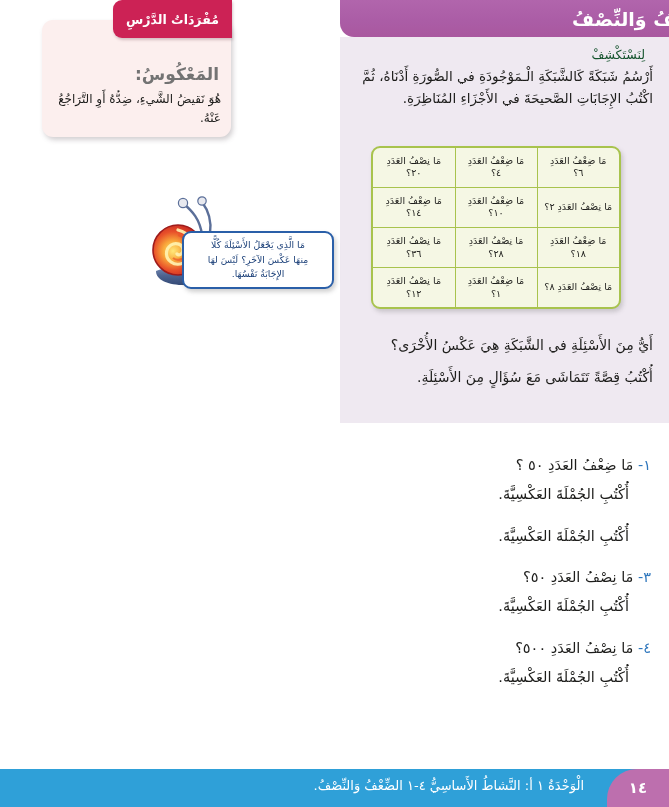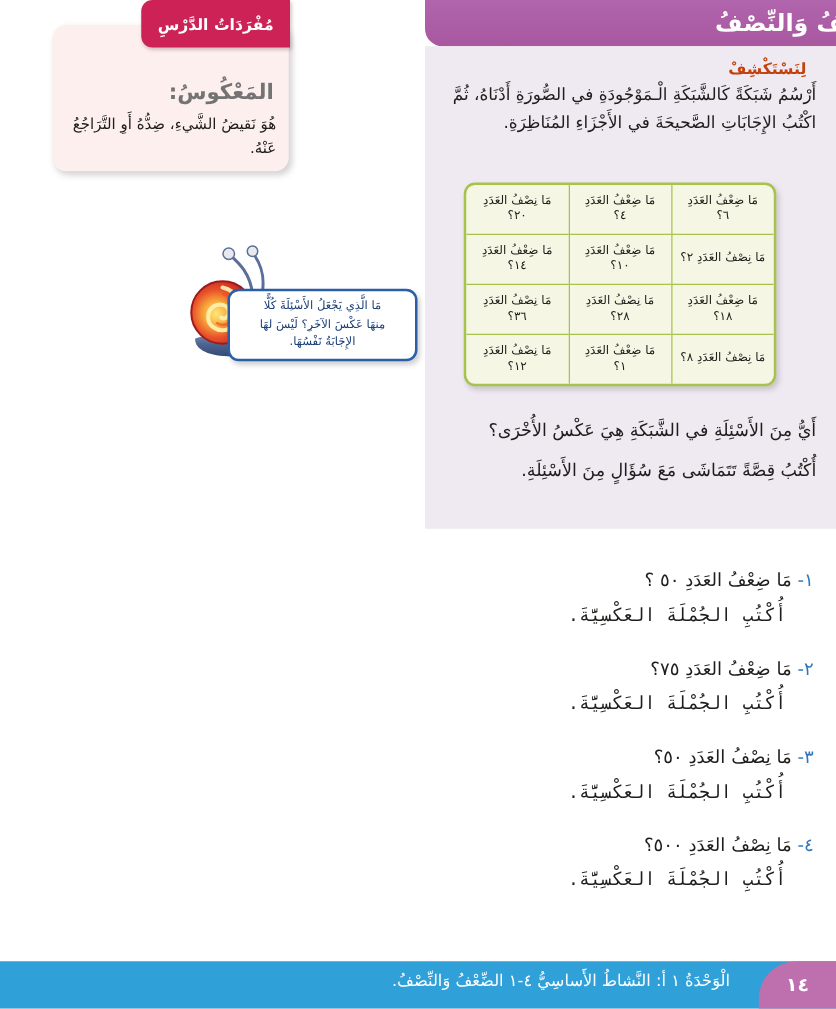--- a/index.html
+++ b/index.html
@@ -45,23 +45,23 @@
     left: 340px;
     top: 37px;
     width: 329px;
     height: 386px;
     background: #efe9f1;
   }
   #explore-label {
     position: absolute;
     right: 24px;
     top: 10px;
-    color: #c2410c;
+    color: #14532d;
     font-size: 12.5px;
-    font-weight: bold;
+    font-weight: normal;
   }
   #explore-intro {
     position: absolute;
     right: 16px;
     top: 28px;
     width: 300px;
     color: #1d1d1b;
     font-size: 13.5px;
     line-height: 1.65;
     text-align: right;
@@ -217,21 +217,20 @@
     white-space: nowrap;
   }
   .exercise-num { color: #2f77bd; font-weight: normal; }
   .exercise-line2 {
     font-size: 14.5px;
     color: #1d1d1b;
     line-height: 1.5;
     margin-top: 7px;
     padding-right: 22px;
     white-space: nowrap;
-    font-family: Liberation Mono, monospace;
   }
 
   
   #footer-bar {
     position: absolute;
     left: 0;
     bottom: 0;
     width: 669px;
     height: 38px;
     background: #2fa0d8;
@@ -373,24 +372,20 @@
 
   <div class="exercise-item">
     <div class="exercise-line1">
       <span class="exercise-num">١-</span>
       <span>مَا ضِعْفُ العَدَدِ ٥٠ ؟</span>
     </div>
     <div class="exercise-line2">أُكْتُبِ الجُمْلَةَ العَكْسِيَّةَ.</div>
   </div>
 
   <div class="exercise-item">
-    <div class="exercise-line1">
-      <span class="exercise-num">٢-</span>
-      <span>مَا ضِعْفُ العَدَدِ ٧٥؟</span>
-    </div>
     <div class="exercise-line2">أُكْتُبِ الجُمْلَةَ العَكْسِيَّةَ.</div>
   </div>
 
   <div class="exercise-item">
     <div class="exercise-line1">
       <span class="exercise-num">٣-</span>
       <span>مَا نِصْفُ العَدَدِ ٥٠؟</span>
     </div>
     <div class="exercise-line2">أُكْتُبِ الجُمْلَةَ العَكْسِيَّةَ.</div>
   </div>

